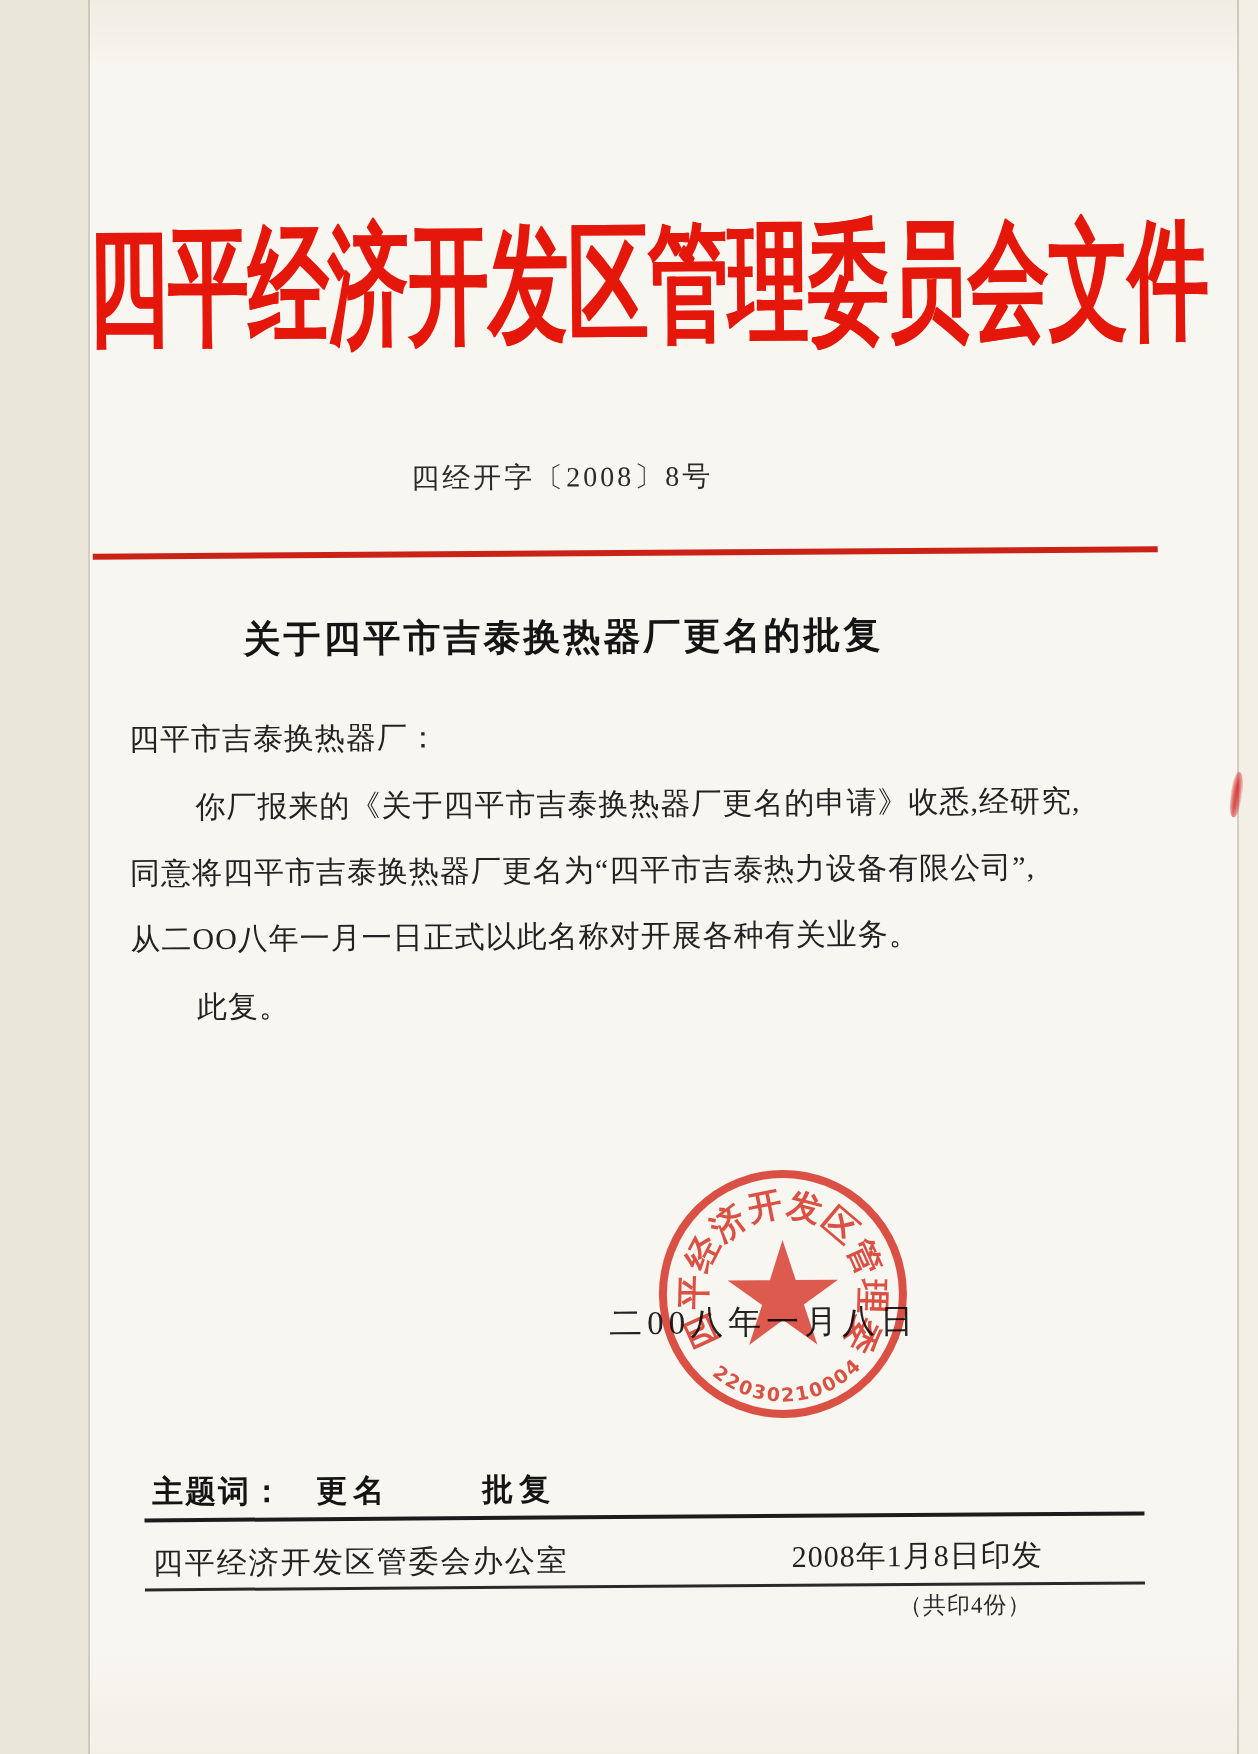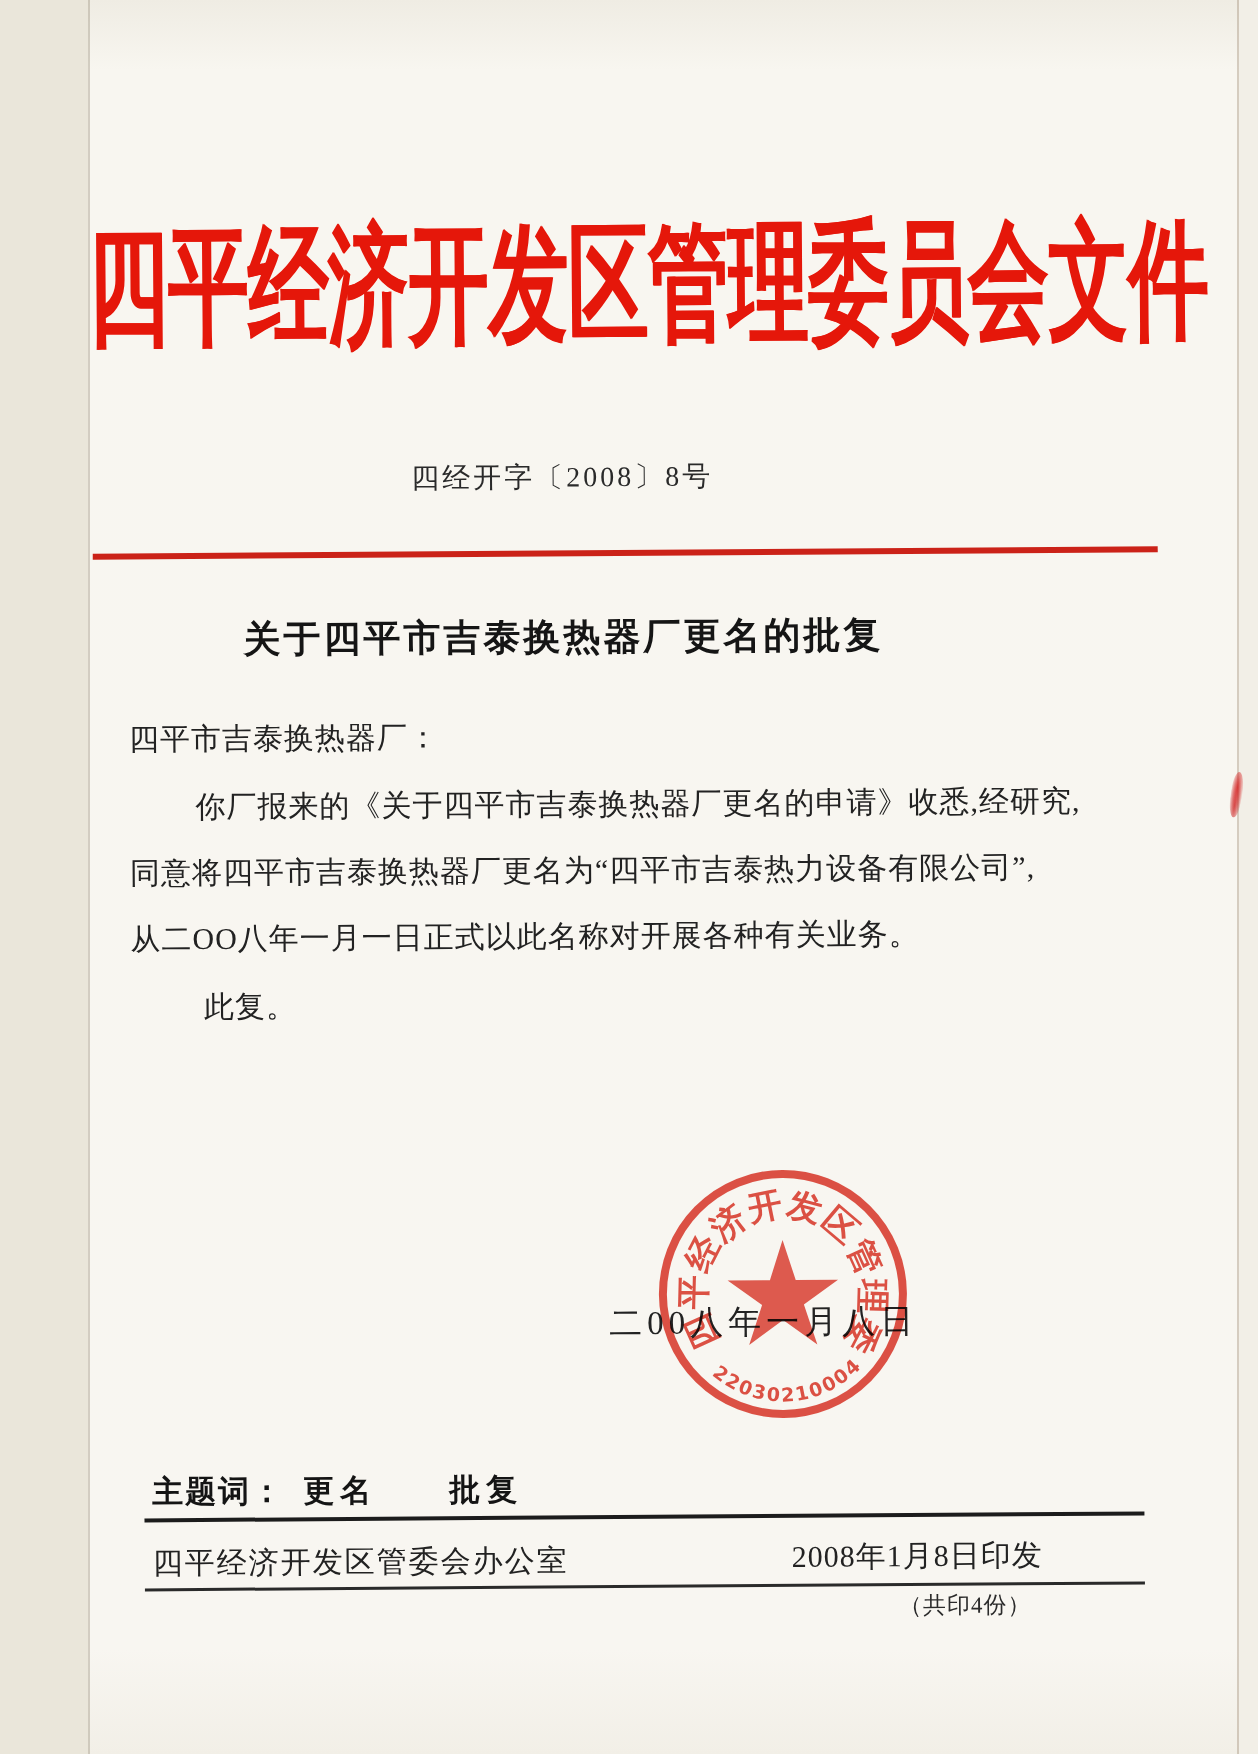--- a/index.html
+++ b/index.html
@@ -35,21 +35,21 @@
     font-family:"DejaVu Sans","Liberation Sans",sans-serif;
     font-weight:bold;font-size:37px;letter-spacing:3px;color:#151515;
   }
   .body-line{
     position:absolute;font-size:30px;letter-spacing:1px;color:#222;white-space:nowrap;
   }
   .l-salutation{left:130px;top:716px;}
   .l-para1{left:196px;top:784px;}
   .l-para2{left:130px;top:850px;}
   .l-para3{left:130px;top:916px;}
-  .l-closing{left:203px;top:984px;text-align:center;}
+  .l-closing{left:196px;top:984px;text-align:center;}
 
   .date-line{
     position:absolute;left:606px;top:1301px;font-size:33px;letter-spacing:5px;
     color:#222;white-space:nowrap;
   }
   .seal-wrap{
     position:absolute;left:643px;top:1158px;width:274px;height:274px;
     mix-blend-mode:multiply;opacity:.93;
   }
   .red-smudge{
@@ -58,22 +58,22 @@
                radial-gradient(ellipse at 45% 75%, rgba(200,30,30,.7) 0%, rgba(200,30,30,0) 65%);
     border-radius:50%;transform:rotate(8deg);
   }
 
   .keywords-row{
     position:absolute;left:148px;top:1468px;white-space:nowrap;
     font-family:"DejaVu Sans","Liberation Sans",sans-serif;
     font-weight:bold;font-size:31px;color:#141414;
   }
   .kw-label{letter-spacing:2px;font-family:Liberation Serif, serif;}
-  .kw-term1{margin-left:19px;letter-spacing:6px;}
-  .kw-term2{margin-left:72px;letter-spacing:6px;}
+  .kw-term1{margin-left:32px;letter-spacing:6px;}
+  .kw-term2{margin-left:92px;letter-spacing:6px;}
 
   .rule-a{position:absolute;left:140px;top:1515px;width:1000px;height:4px;background:#1c1c1c;}
   .rule-b{position:absolute;left:140px;top:1585px;width:1000px;height:3px;background:#2a2a2a;}
   .footer-issuer{position:absolute;left:148px;top:1540px;font-size:30px;letter-spacing:2px;color:#222;white-space:nowrap;}
   .footer-date{position:absolute;left:700px;top:1538px;width:338px;text-align:right;font-size:30px;letter-spacing:1px;color:#222;white-space:nowrap;}
   .footer-copies{position:absolute;left:870px;top:1592px;width:180px;text-align:center;font-size:23px;letter-spacing:1px;color:#2b2b2b;white-space:nowrap;}
 
   .seal-wrap svg{display:block;}
   .seal-arc-text{font-family:"DejaVu Serif","Liberation Serif",serif;font-size:34px;font-weight:bold;letter-spacing:1px;}
   .seal-code-text{font-family:"DejaVu Sans","Liberation Sans",sans-serif;font-size:19px;font-weight:bold;letter-spacing:2px;}

